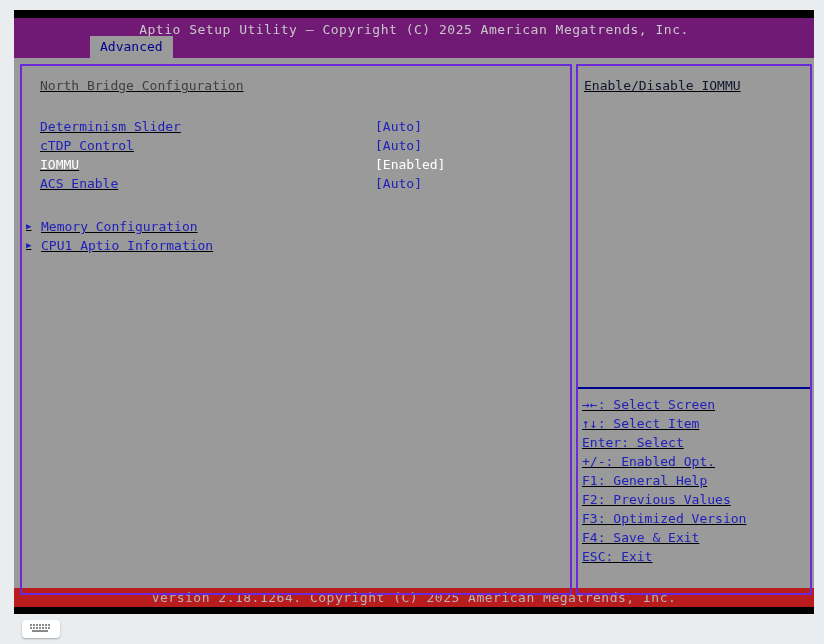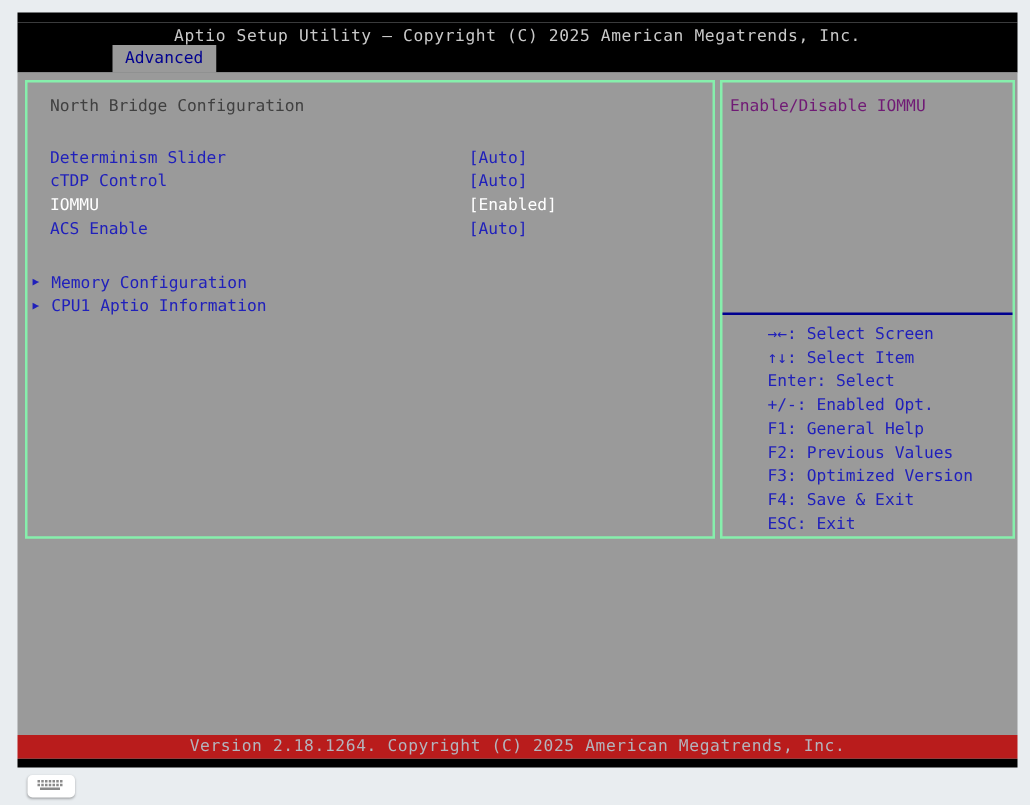--- a/index.html
+++ b/index.html
@@ -7,43 +7,43 @@
   body {
     position:relative;
     background:#e9edf0;
     font-family:"DejaVu Sans Mono", monospace;
     font-size:13px;
     overflow:hidden;
   }
   .screen { position:absolute; left:14px; top:10px; width:800px; height:604px; }
   .strip-top { height:8px; background:#000; }
   .strip-bottom { height:7px; background:#000; }
-  .header { height:40px; background:#000000; position:relative;text-decoration:underline; }
+  .header { height:40px; background:#701a75; position:relative; }
   .title { text-align:center; padding-top:4px; color:#c9c9c9; letter-spacing:0.5px; }
   .tab {
     position:absolute; left:76px; bottom:0;
     height:22px; line-height:22px; padding:0 10px;
     background:#9a9a9a; color:#000090; cursor:default;
   }
   .main { height:530px; background:#9a9a9a; position:relative; }
   .bottom-bar { height:19px; background:#b91c1c; color:#b4b4bc; text-align:center; line-height:19px; letter-spacing:0.5px; }
-  .panel { position:absolute; top:6px; height:367px; border:2px solid #86efac; }
+  .panel { position:absolute; top:6px; height:531px; border:2px solid #6d28d9;text-decoration:underline; }
   .left-panel { left:6px; width:552px; }
   .right-panel { left:562px; width:236px; display:flex; flex-direction:column; }
   .section-title { color:#404040; margin:10px 0 0 18px; height:19px; line-height:19px; }
   .options-list { margin-top:22px; }
   .opt-row { position:relative; height:19px; line-height:19px; padding-left:18px; color:#2020bb; }
   .opt-row.selected { color:#ffffff; }
   .opt-value { position:absolute; left:353px; top:0; }
   .submenu-list { margin-top:24px; }
   .sub-row { height:19px; line-height:19px; padding-left:4px; color:#2020bb; display:flex; align-items:center; }
   .sub-arrow { width:15px; font-size:9px; line-height:19px; }
-  .help-area { height:321px; padding:10px 6px; color:#701a75; line-height:19px; }
+  .help-area { height:321px; padding:10px 6px; color:#0f172a; line-height:19px; }
   .hr-divider { border-top:2px solid #000090; height:0; }
-  .legend-area { padding:6px 4px 0 4px;margin-left:32px; }
+  .legend-area { padding:6px 4px 0 4px; }
   .legend-row { height:19px; line-height:19px; color:#2020bb; white-space:pre; }
   .kbd-btn {
     position:absolute; left:22px; top:620px;
     width:38px; height:18px; background:#ffffff;
     border-radius:4px; box-shadow:0 1px 2px rgba(0,0,0,.3);
     display:flex; align-items:center; justify-content:center;
     cursor:pointer;
   }
 </style>
 </head>

